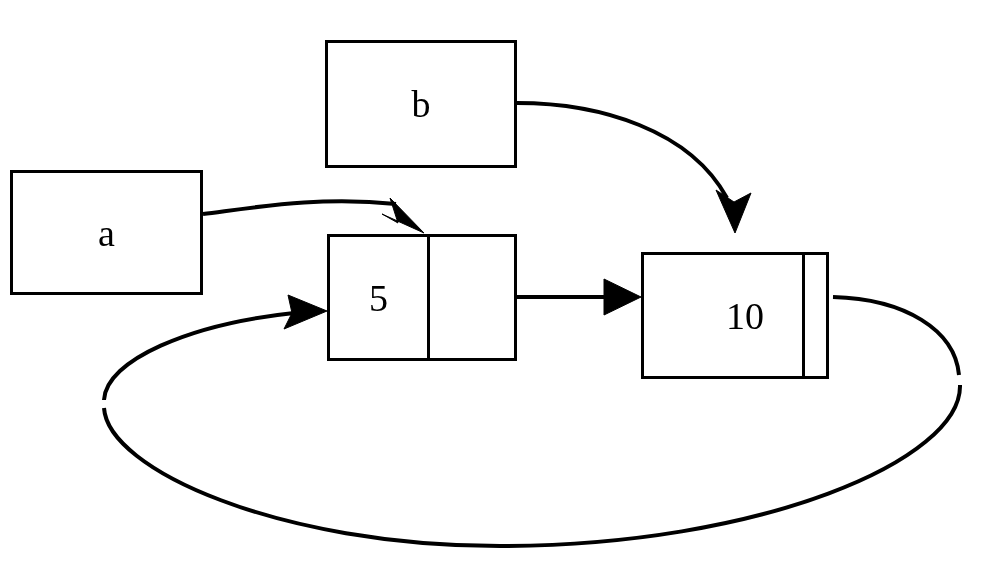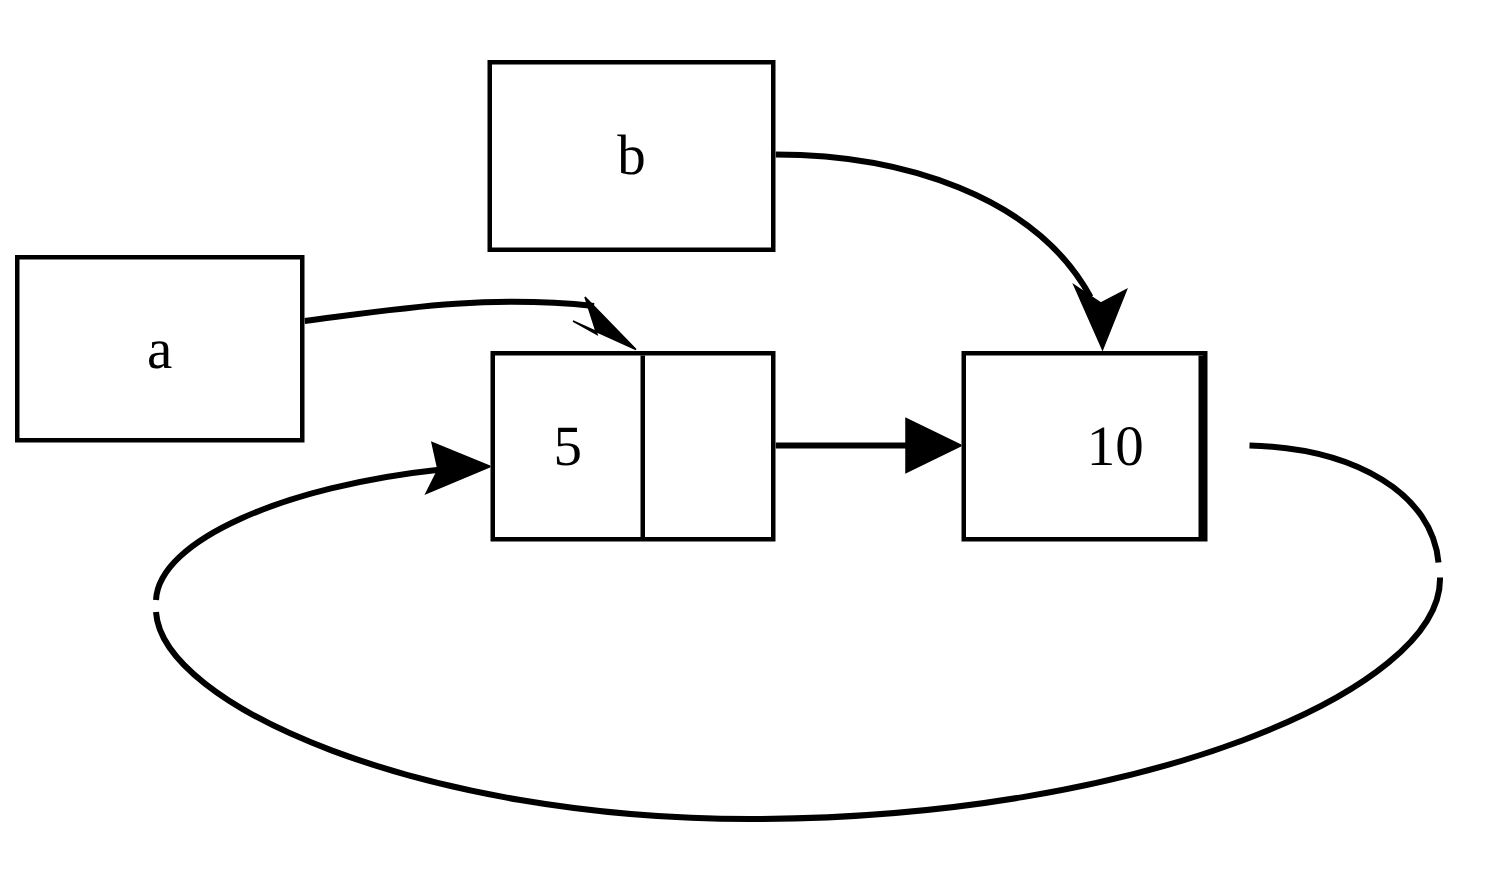--- a/index.html
+++ b/index.html
@@ -103,21 +103,21 @@
 
   <div class="node" style="left:327px; top:234px; width:190px; height:127px;">
     <div class="cell value" style="width:97px;">
       <span>5</span>
     </div>
     <div class="cell next" style="flex:1;">
       <span></span>
     </div>
   </div>
 
-  <div class="node" style="left:641px; top:234px; width:164px; height:127px;padding-left:44px;">
+  <div class="node" style="left:641px; top:252px; width:188px; height:127px;padding-left:44px;">
     <div class="cell value" style="width:114px;">
       <span>10</span>
     </div>
     <div class="cell next" style="flex:1;">
       <span></span>
     </div>
   </div>
 
 </div>
 

